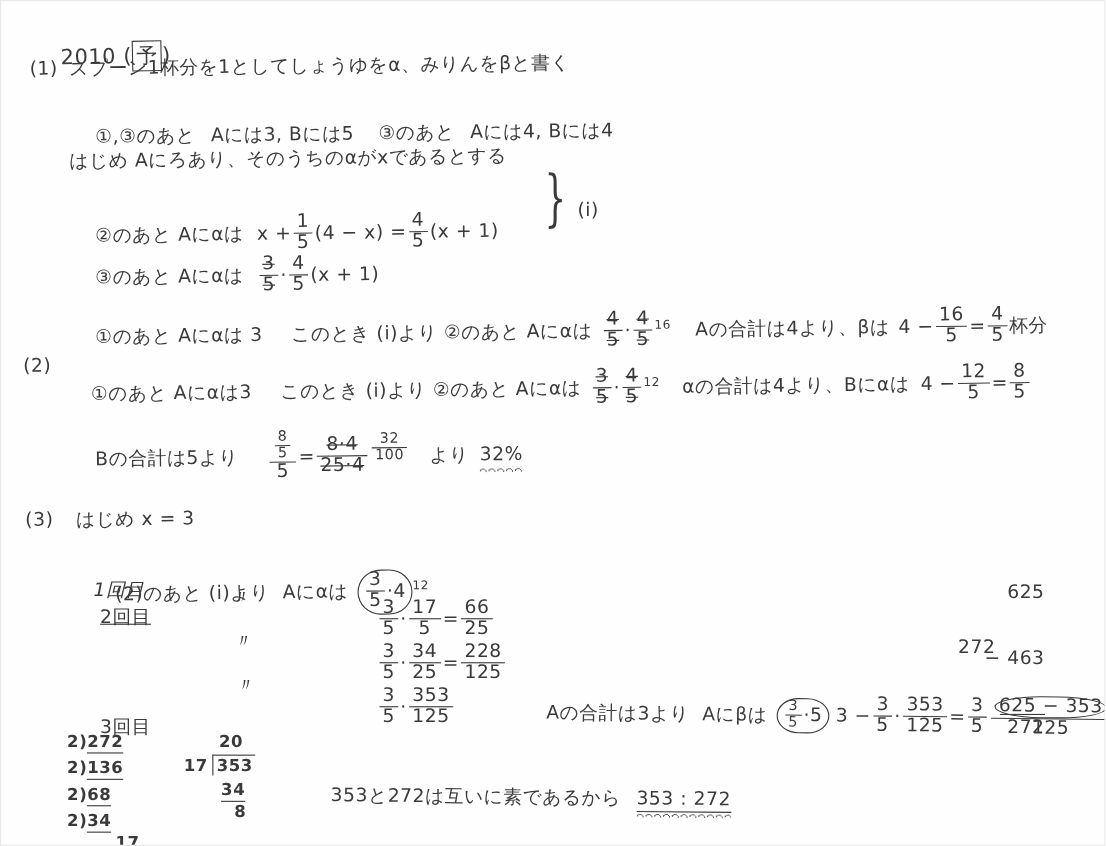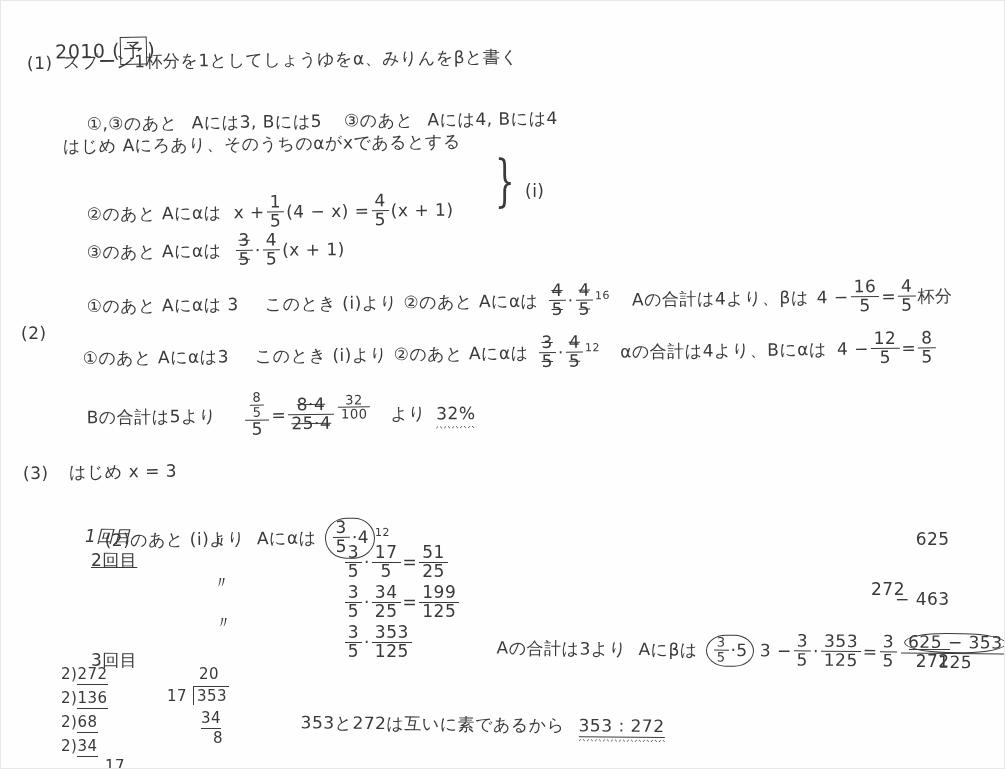--- a/index.html
+++ b/index.html
@@ -27,21 +27,21 @@
     font-weight: 400;
     white-space: pre;
     letter-spacing: 0.5px;
     transform-origin: left center;
   }
   .jp {
     font-family: "DejaVu Sans", sans-serif;
   }
   .sz-lg { font-size: 19px; }
   .sz-md { font-size: 17px; }
-  .sz-sm { font-size: 15px; }
+  .sz-sm { font-size: 15px; font-weight: bold; }
 
   .tilt1 { transform: rotate(-1.2deg); }
   .tilt2 { transform: rotate(-0.7deg); }
   .tilt3 { transform: rotate(0.6deg); }
 
   
   .frac {
     display: inline-block;
     vertical-align: middle;
     text-align: center;
@@ -152,27 +152,27 @@
   <div class="hw sz-md tilt2" style="left:22px; top:462px;">(3)</div>
   <div class="hw sz-md jp tilt2" style="left:68px; top:460px;">はじめ x = 3</div>
 
   <div class="hw sz-md jp tilt2" style="left:80px; top:500px;">
     <span>(2)のあと (i)より  Aにαは</span><span style="display:inline-block;width:8px;"></span><span class="ellipse"><span class="frac big"><span class="num">3</span><span class="den">5</span></span><span>·</span><span>4</span></span><span class="sup">12</span>
   </div>
 
   <div class="hw sz-md jp" style="left:84px; top:524px;font-style:italic;">1回目</div>
   <div class="hw sz-md" style="left:210px; top:530px;">〃</div>
   <div class="hw sz-md" style="left:318px; top:524px;">
-    <span class="frac big"><span class="num">3</span><span class="den">5</span></span><span>·</span><span class="frac big"><span class="num">17</span><span class="den">5</span></span><span>=</span><span class="frac big"><span class="num">51</span><span class="den">25</span></span>
+    <span class="frac big"><span class="num">3</span><span class="den">5</span></span><span>·</span><span class="frac big"><span class="num">17</span><span class="den">5</span></span><span>=</span><span class="frac big"><span class="num">66</span><span class="den">25</span></span>
   </div>
 
   <div class="hw sz-md jp" style="left:90px; top:548px;text-decoration:underline;">2回目</div>
   <div class="hw sz-md" style="left:212px; top:570px;">〃</div>
   <div class="hw sz-md" style="left:318px; top:564px;">
-    <span class="frac big"><span class="num">3</span><span class="den">5</span></span><span>·</span><span class="frac big"><span class="num">34</span><span class="den">25</span></span><span>=</span><span class="frac big"><span class="num">199</span><span class="den">125</span></span>
+    <span class="frac big"><span class="num">3</span><span class="den">5</span></span><span>·</span><span class="frac big"><span class="num">34</span><span class="den">25</span></span><span>=</span><span class="frac big"><span class="num">228</span><span class="den">125</span></span>
   </div>
 
   <div class="hw sz-md jp" style="left:90px; top:648px;">3回目</div>
   <div class="hw sz-md" style="left:214px; top:610px;">〃</div>
   <div class="hw sz-md" style="left:318px; top:604px;">
     <span class="frac big"><span class="num">3</span><span class="den">5</span></span><span>·</span><span class="frac big"><span class="num">353</span><span class="den">125</span></span>
   </div>
 
   <div class="hw sz-md jp tilt3" style="left:472px; top:608px;">
     <span>Aの合計は3より  Aにβは</span><span style="display:inline-block;width:8px;"></span><span class="ellipse"><span class="frac sm"><span class="num">3</span><span class="den">5</span></span><span>·</span><span>5</span></span><span style="display:inline-block;width:6px;"></span><span>3 −</span><span class="frac big"><span class="num">3</span><span class="den">5</span></span><span>·</span><span class="frac big"><span class="num">353</span><span class="den">125</span></span><span>=</span><span class="frac big"><span class="num">3</span><span class="den">5</span></span><span class="frac big"><span class="num"><span class="ellipse" style="padding:0 3px;">625 − 353</span></span><span class="den">125</span></span>

